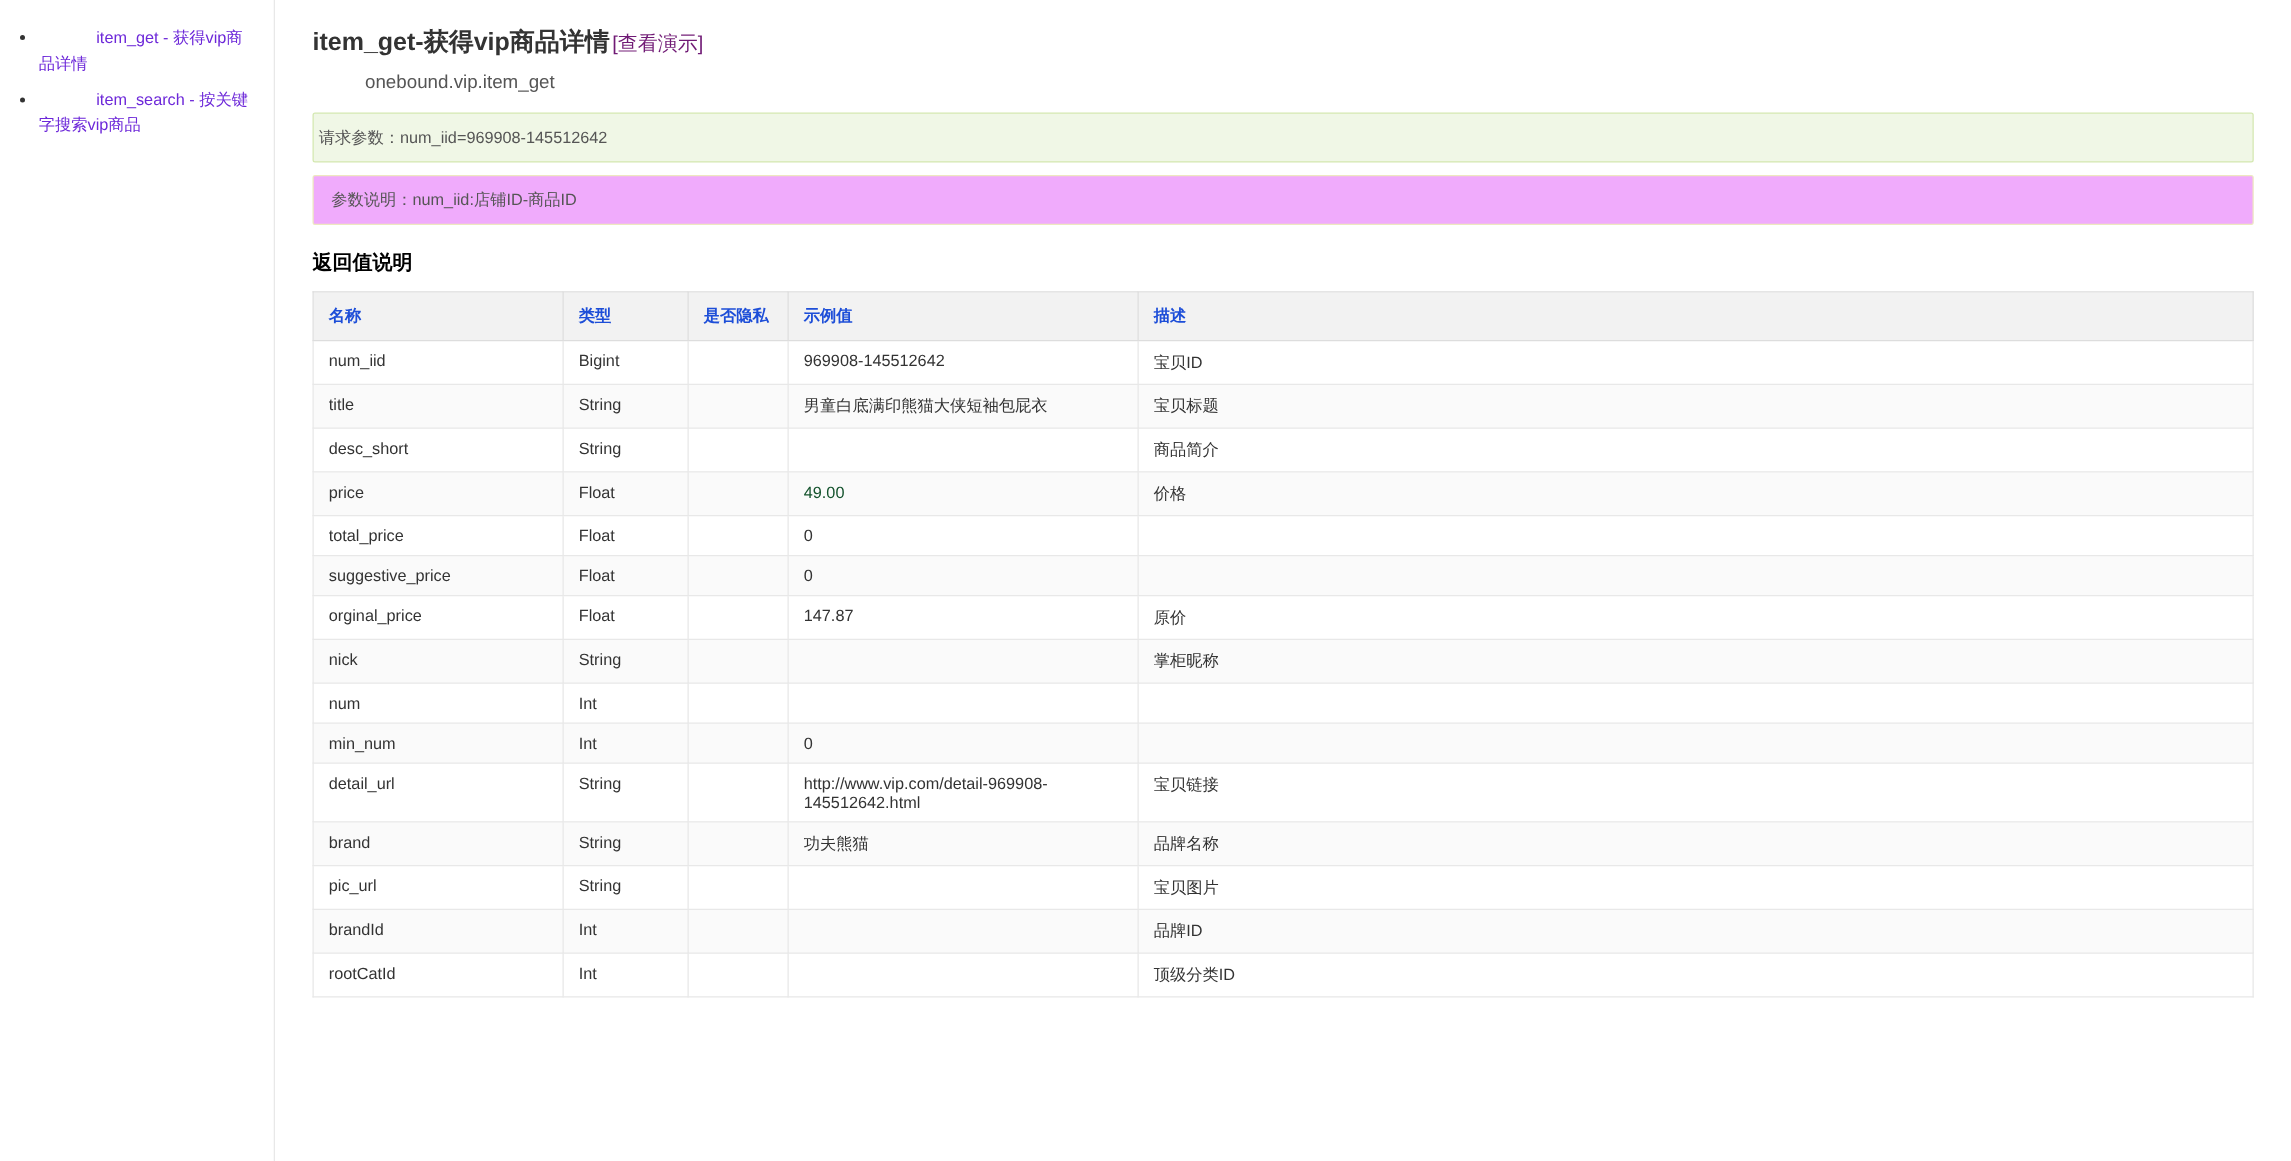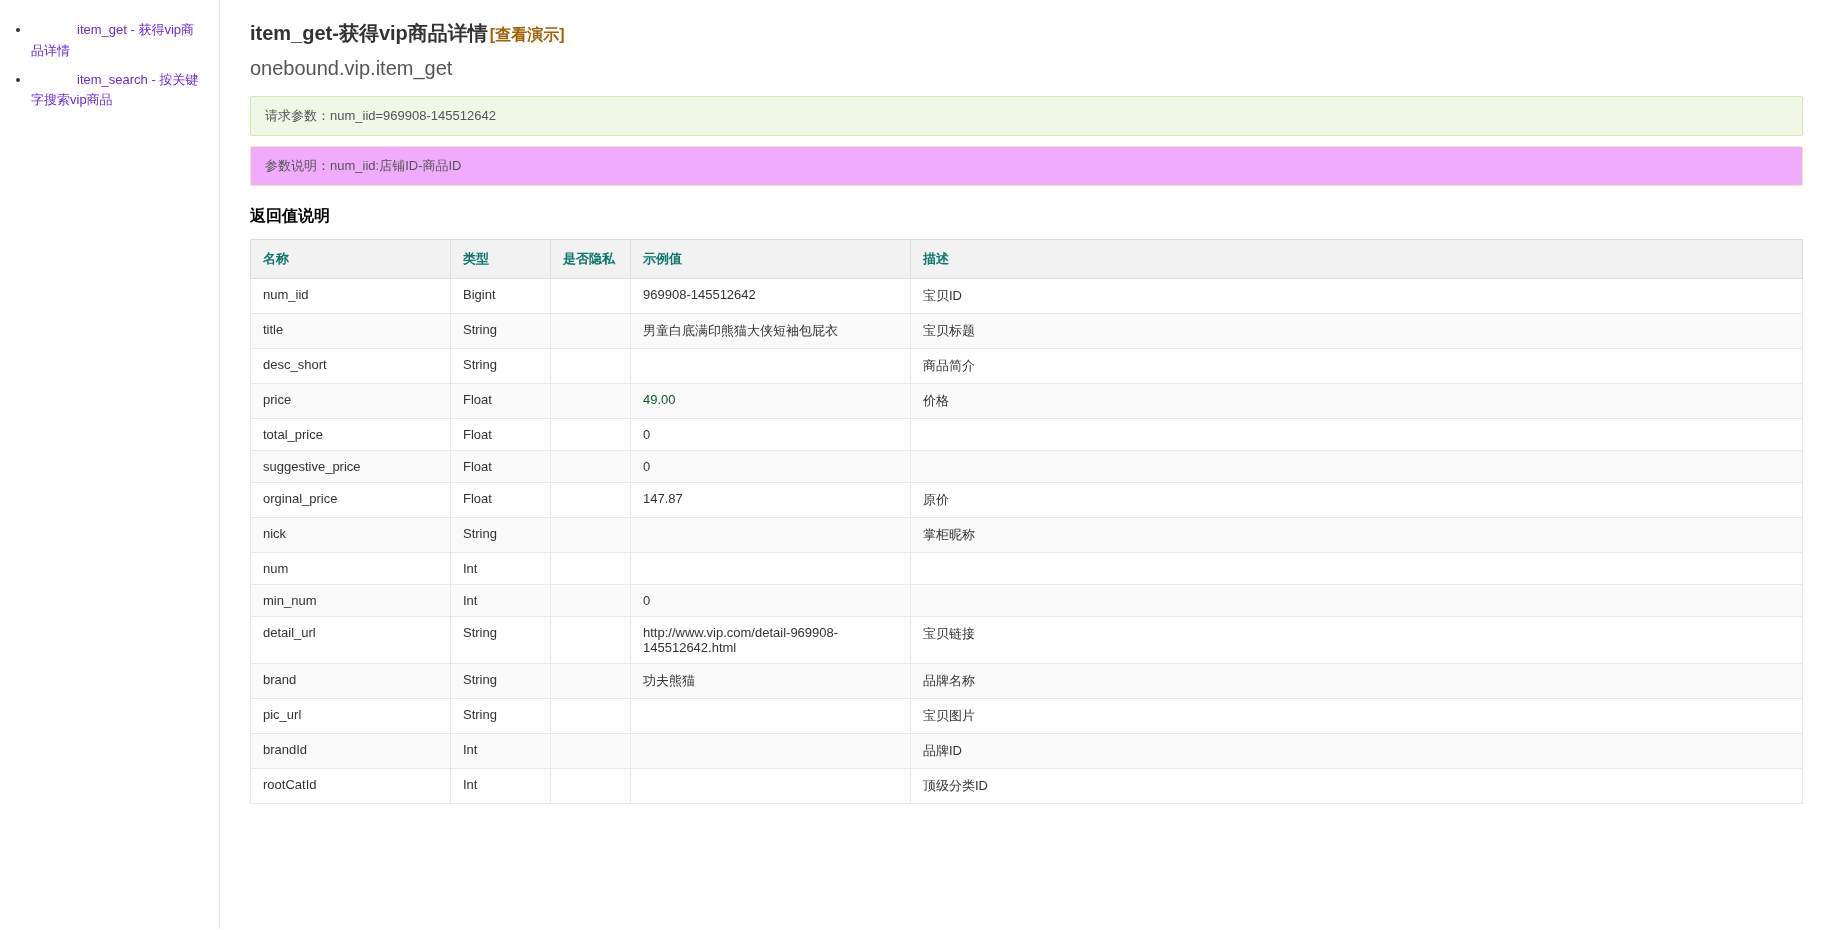--- a/index.html
+++ b/index.html
@@ -37,35 +37,36 @@
       padding: 20px 30px;
       overflow-x: auto;
     }
     .page-title {
       font-size: 20px;
       font-weight: bold;
       color: #333;
       margin-bottom: 10px;
     }
     .page-title a {
-      color: #a16207;
+      color: #701a75;
       font-size: 16px;
-      font-weight: bold;
+      font-weight: normal;
       text-decoration: none;
       margin-left: 2px;
     }
     .api-path {
-      font-size: 20px;
+      font-size: 15px;
       color: #555;
       margin-bottom: 16px;
+      margin-left: 42px;
     }
     .request-params-box {
       background: #f0f7e6;
       border: 1px solid #d4e8b0;
-      padding: 10px 14px;
+      padding: 10px 4px;
       margin-bottom: 10px;
       font-size: 13px;
       color: #555;
       border-radius: 2px;
     }
     .params-desc-box {
       background: #f0abfc;
       border: 1px solid #ede8c0;
       padding: 10px 14px;
       margin-bottom: 20px;
@@ -85,21 +86,21 @@
       font-size: 13px;
     }
     table thead tr {
       background: #f2f2f2;
     }
     table th {
       padding: 10px 12px;
       text-align: left;
       font-weight: bold;
       border: 1px solid #ddd;
-      color: #0f766e;
+      color: #1d4ed8;
     }
     table td {
       padding: 8px 12px;
       border: 1px solid #e8e8e8;
       color: #333;
       vertical-align: top;
     }
     table tbody tr:nth-child(odd) {
       background: #fff;
     }

